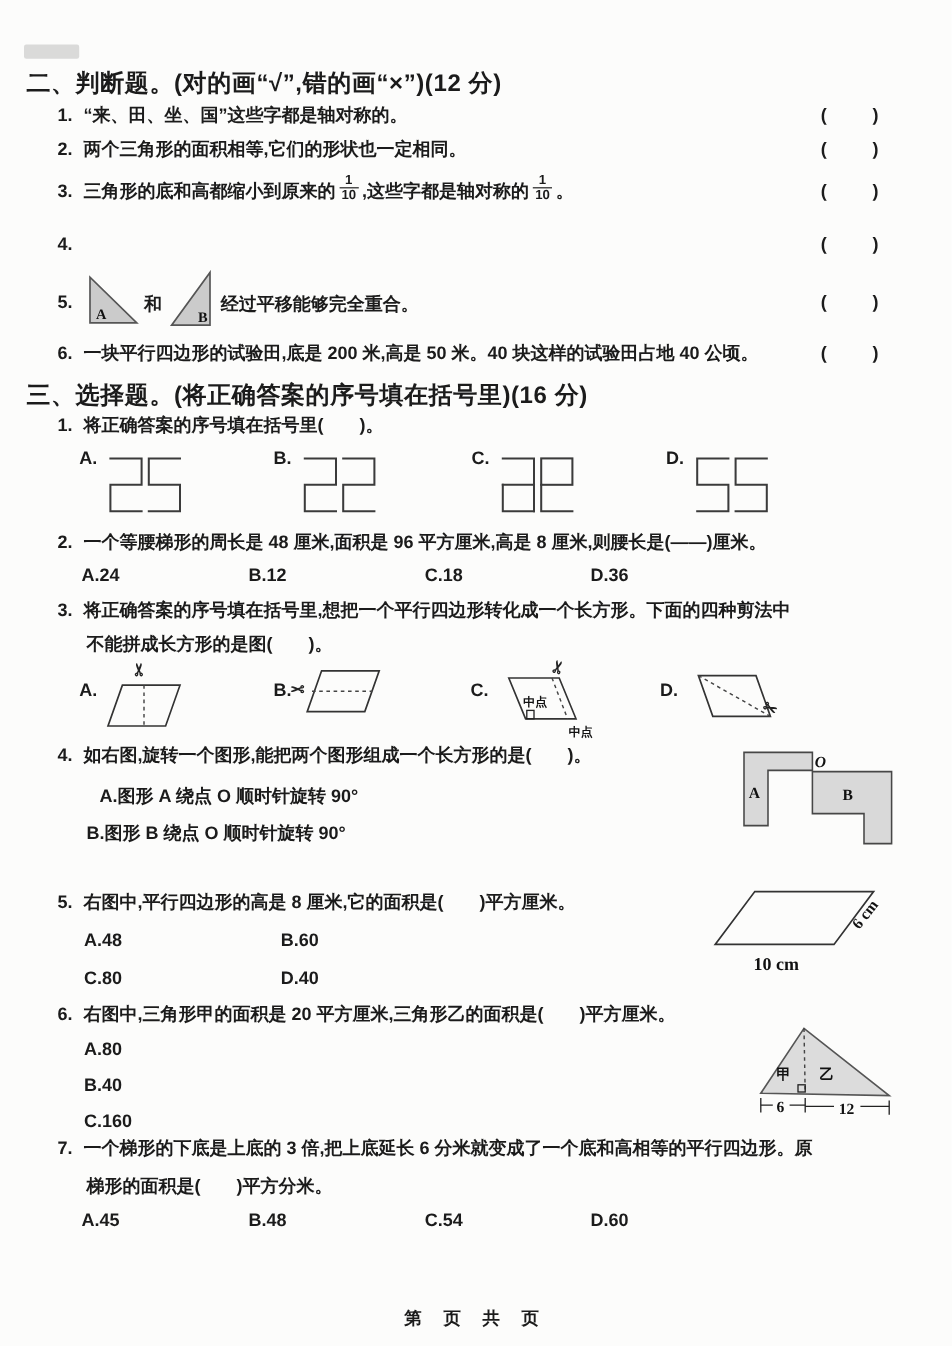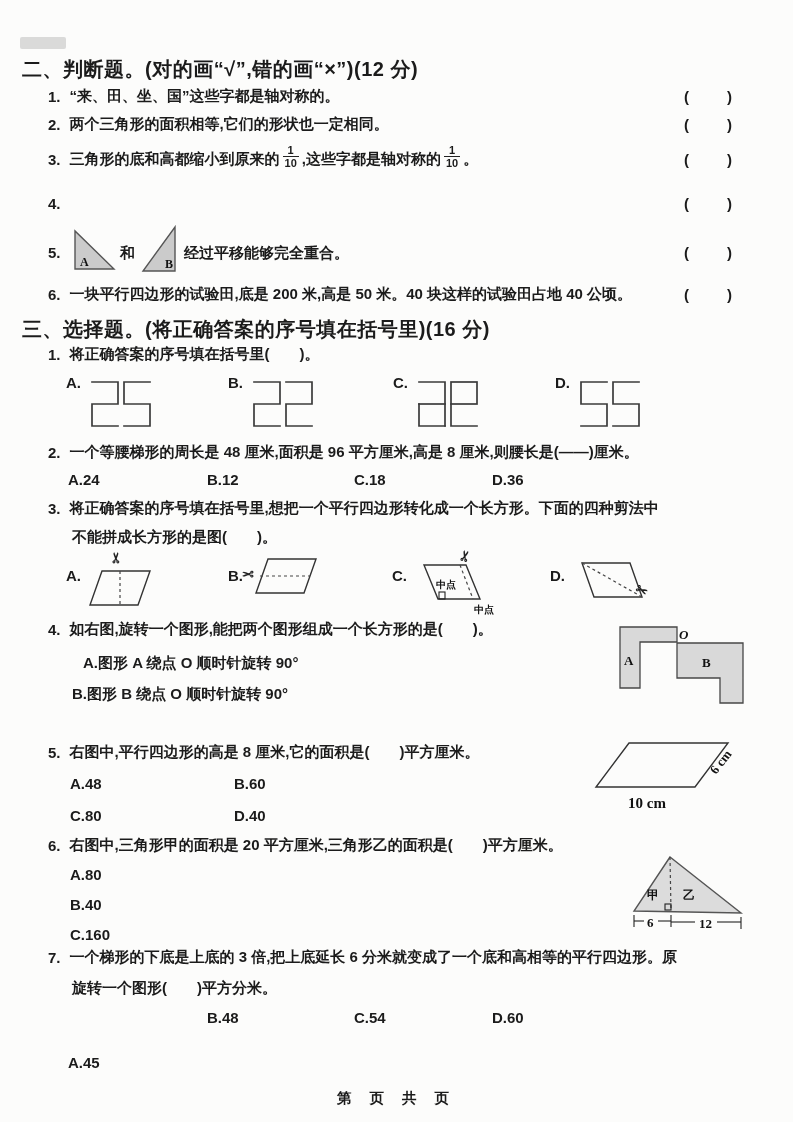--- a/index.html
+++ b/index.html
@@ -260,21 +260,21 @@
     <line class="meas" x1="50" y1="71" x2="74" y2="71"></line>
     <line class="meas" x1="96" y1="71" x2="120" y2="71"></line>
     <text x="26" y="76" font-size="13" font-weight="bold">6</text>
     <text x="78" y="77" font-size="13" font-weight="bold">12</text>
   </svg>
 
   <div class="abs row" style="left:48px;top:948px;">
     <span class="num">7.</span>
     <span>一个梯形的下底是上底的 3 倍,把上底延长 6 分米就变成了一个底和高相等的平行四边形。原</span>
   </div>
-  <span class="abs" style="left:72px;top:979px;">旋转一个图形(　　)平方分米。</span>
-  <span class="abs" style="left:68px;top:1054px;">A.45</span>
+  <span class="abs" style="left:72px;top:979px;">梯形的面积是(　　)平方分米。</span>
+  <span class="abs" style="left:68px;top:1009px;">A.45</span>
   <span class="abs" style="left:207px;top:1009px;">B.48</span>
   <span class="abs" style="left:354px;top:1009px;">C.54</span>
   <span class="abs" style="left:492px;top:1009px;">D.60</span>
 
   <div class="abs footer" style="left:0;top:1089px;">第 页 共 页</div>
 
 </div>
 
 </body></html>

